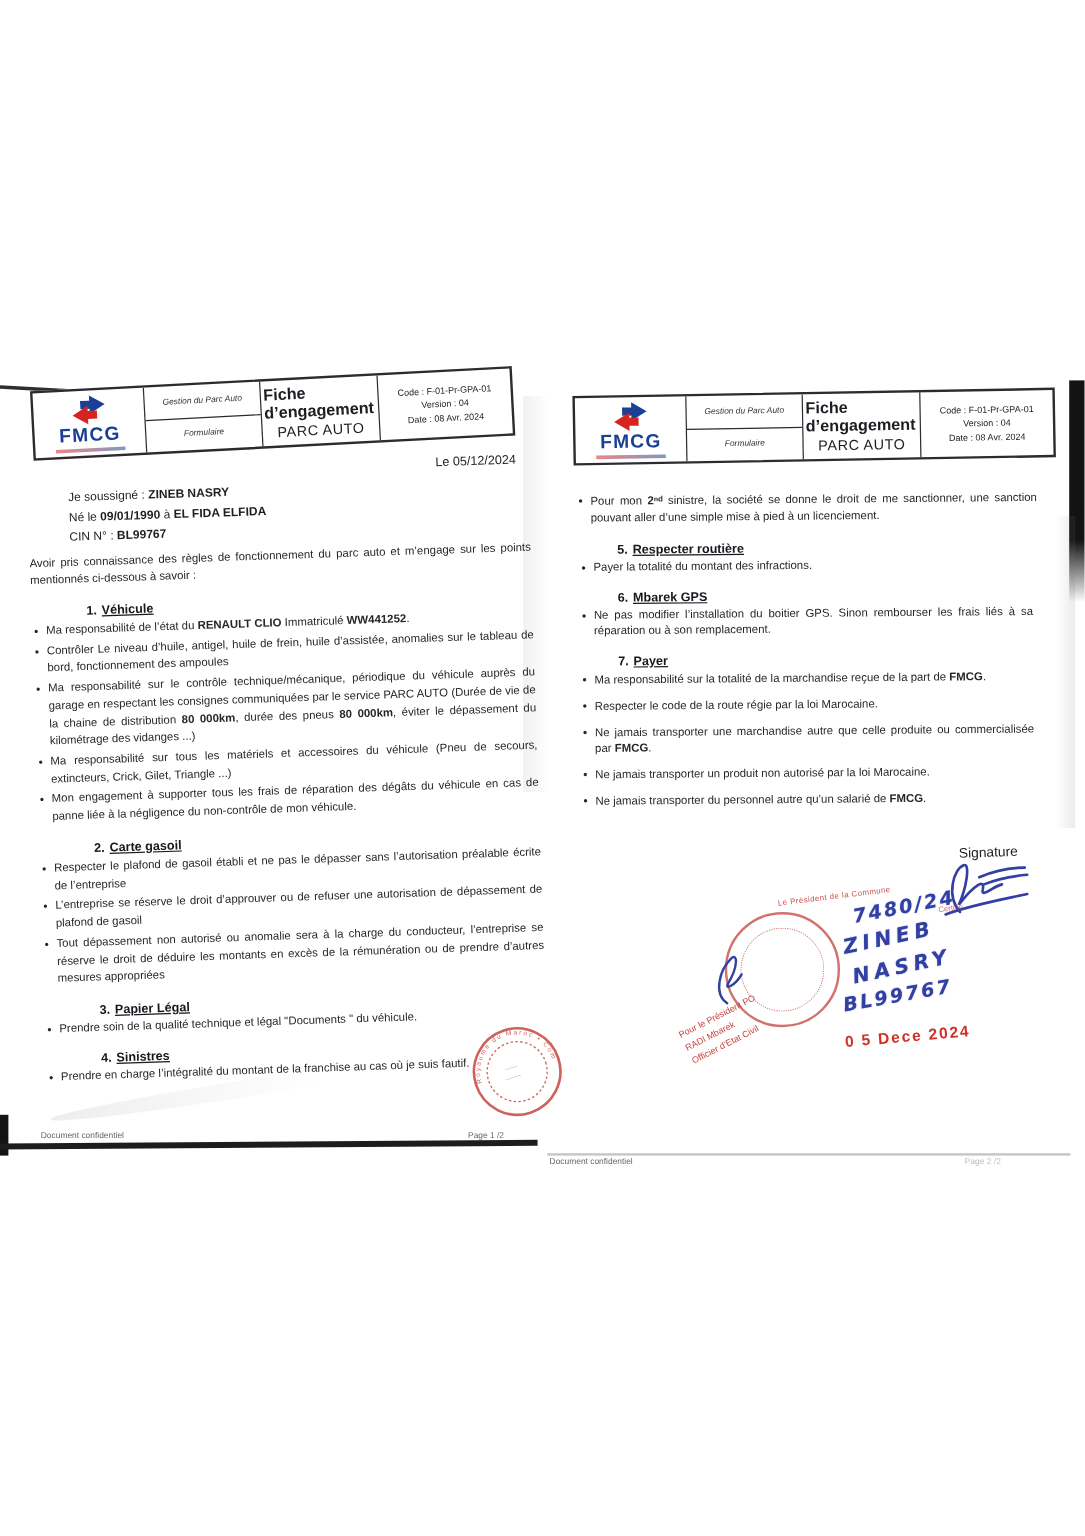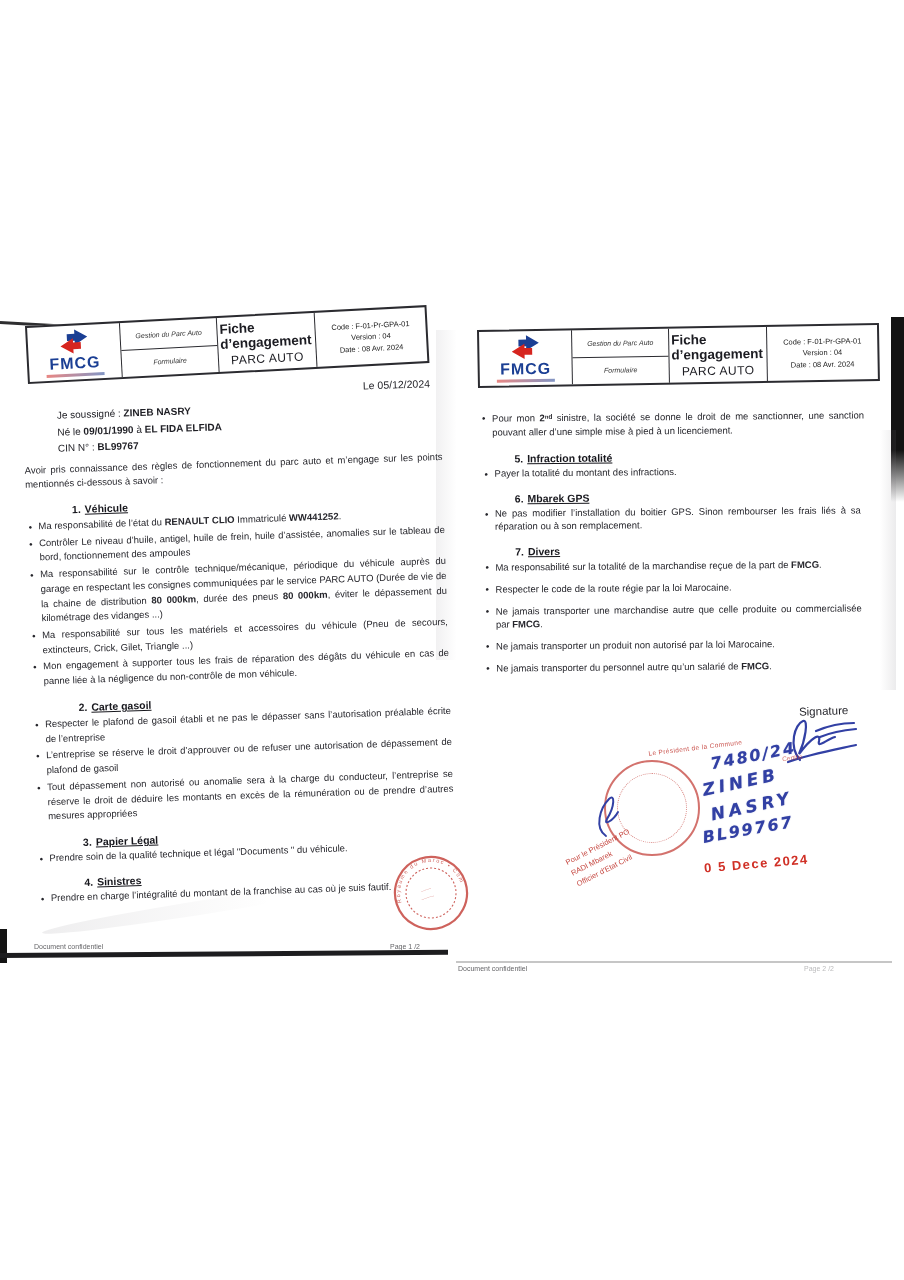--- a/index.html
+++ b/index.html
@@ -217,29 +217,29 @@
         </div>
       </div>
     </div>
 
     <div class="body-r">
       <div class="top-bullets">
           <div class="bullet">Pour mon <b>2ⁿᵈ</b> sinistre, la société se donne le droit de me sanctionner, une sanction pouvant aller d’une simple mise à pied à un licenciement.</div>
         </div>
       <div>
           <div class="section tight">
-            <div class="sec-head"><span>5.</span><span class="u">Infraction totalité</span></div>
+            <div class="sec-head"><span>5.</span><span class="u">Respecter routière</span></div>
             <div class="bullet">Payer la totalité du montant des infractions.</div>
           </div>
           <div class="section tight">
             <div class="sec-head"><span>6.</span><span class="u">Mbarek GPS</span></div>
             <div class="bullet">Ne pas modifier l’installation du boitier GPS. Sinon rembourser les frais liés à sa réparation ou à son remplacement.</div>
           </div>
           <div class="section">
-            <div class="sec-head"><span>7.</span><span class="u">Divers</span></div>
+            <div class="sec-head"><span>7.</span><span class="u">Payer</span></div>
             <div class="bullet">Ma responsabilité sur la totalité de la marchandise reçue de la part de <b>FMCG</b>.</div>
             <div class="bullet">Respecter le code de la route régie par la loi Marocaine.</div>
             <div class="bullet">Ne jamais transporter une marchandise autre que celle produite ou commercialisée par <b>FMCG</b>.</div>
             <div class="bullet">Ne jamais transporter un produit non autorisé par la loi Marocaine.</div>
             <div class="bullet">Ne jamais transporter du personnel autre qu’un salarié de <b>FMCG</b>.</div>
           </div>
         </div>
     </div>
 
     <div class="sig-zone">

